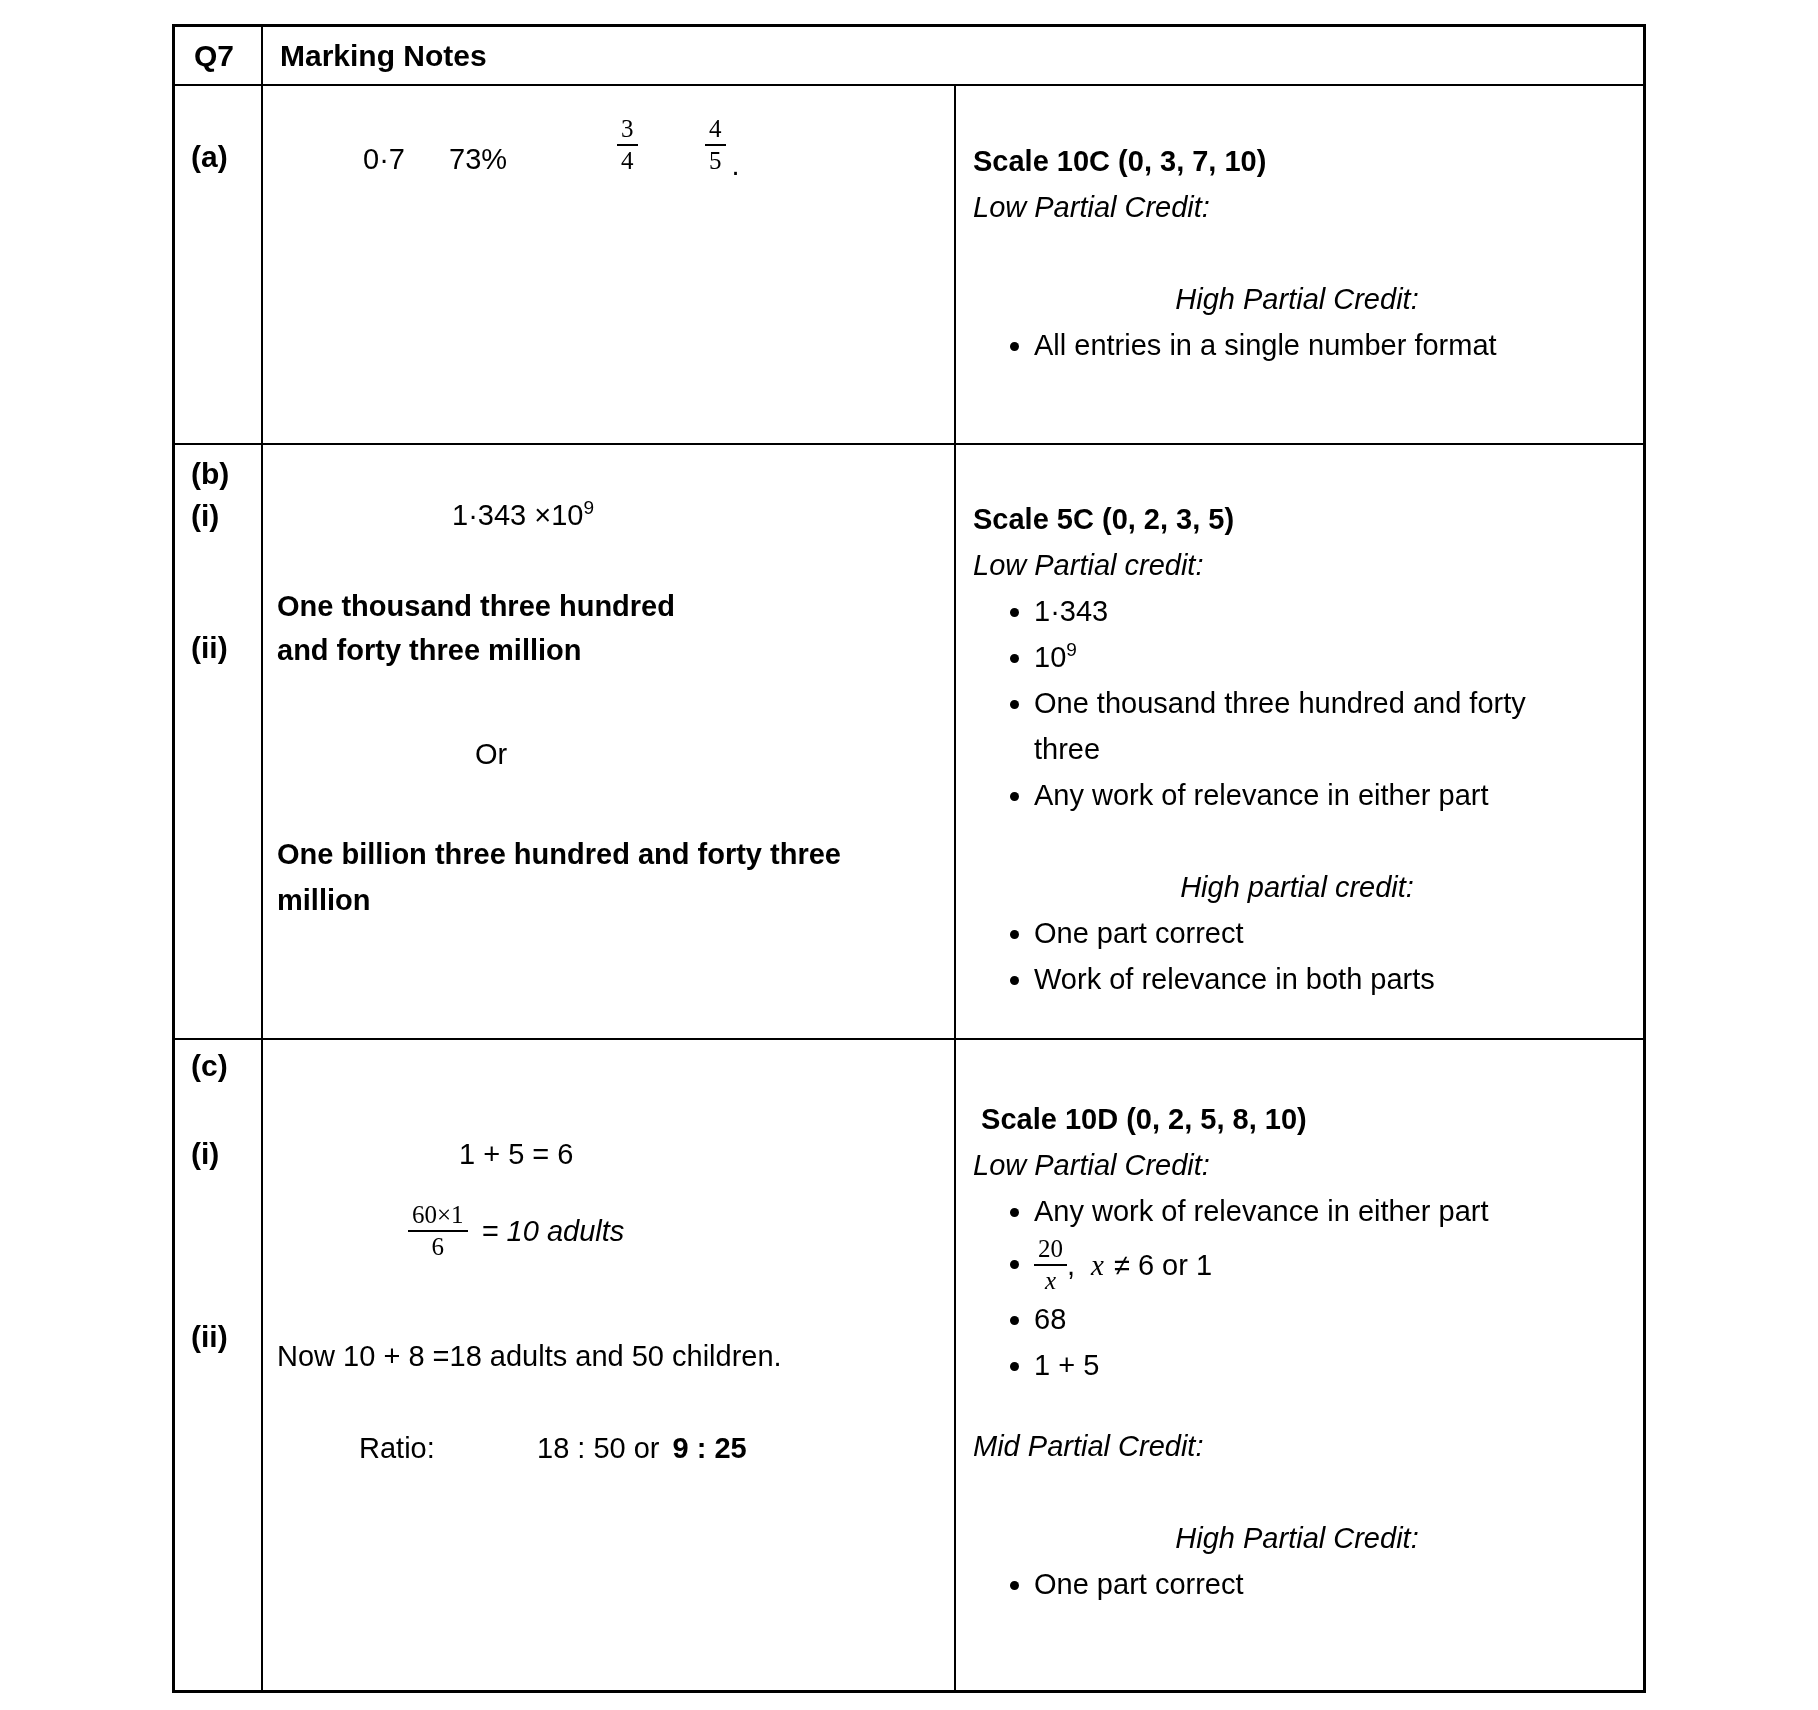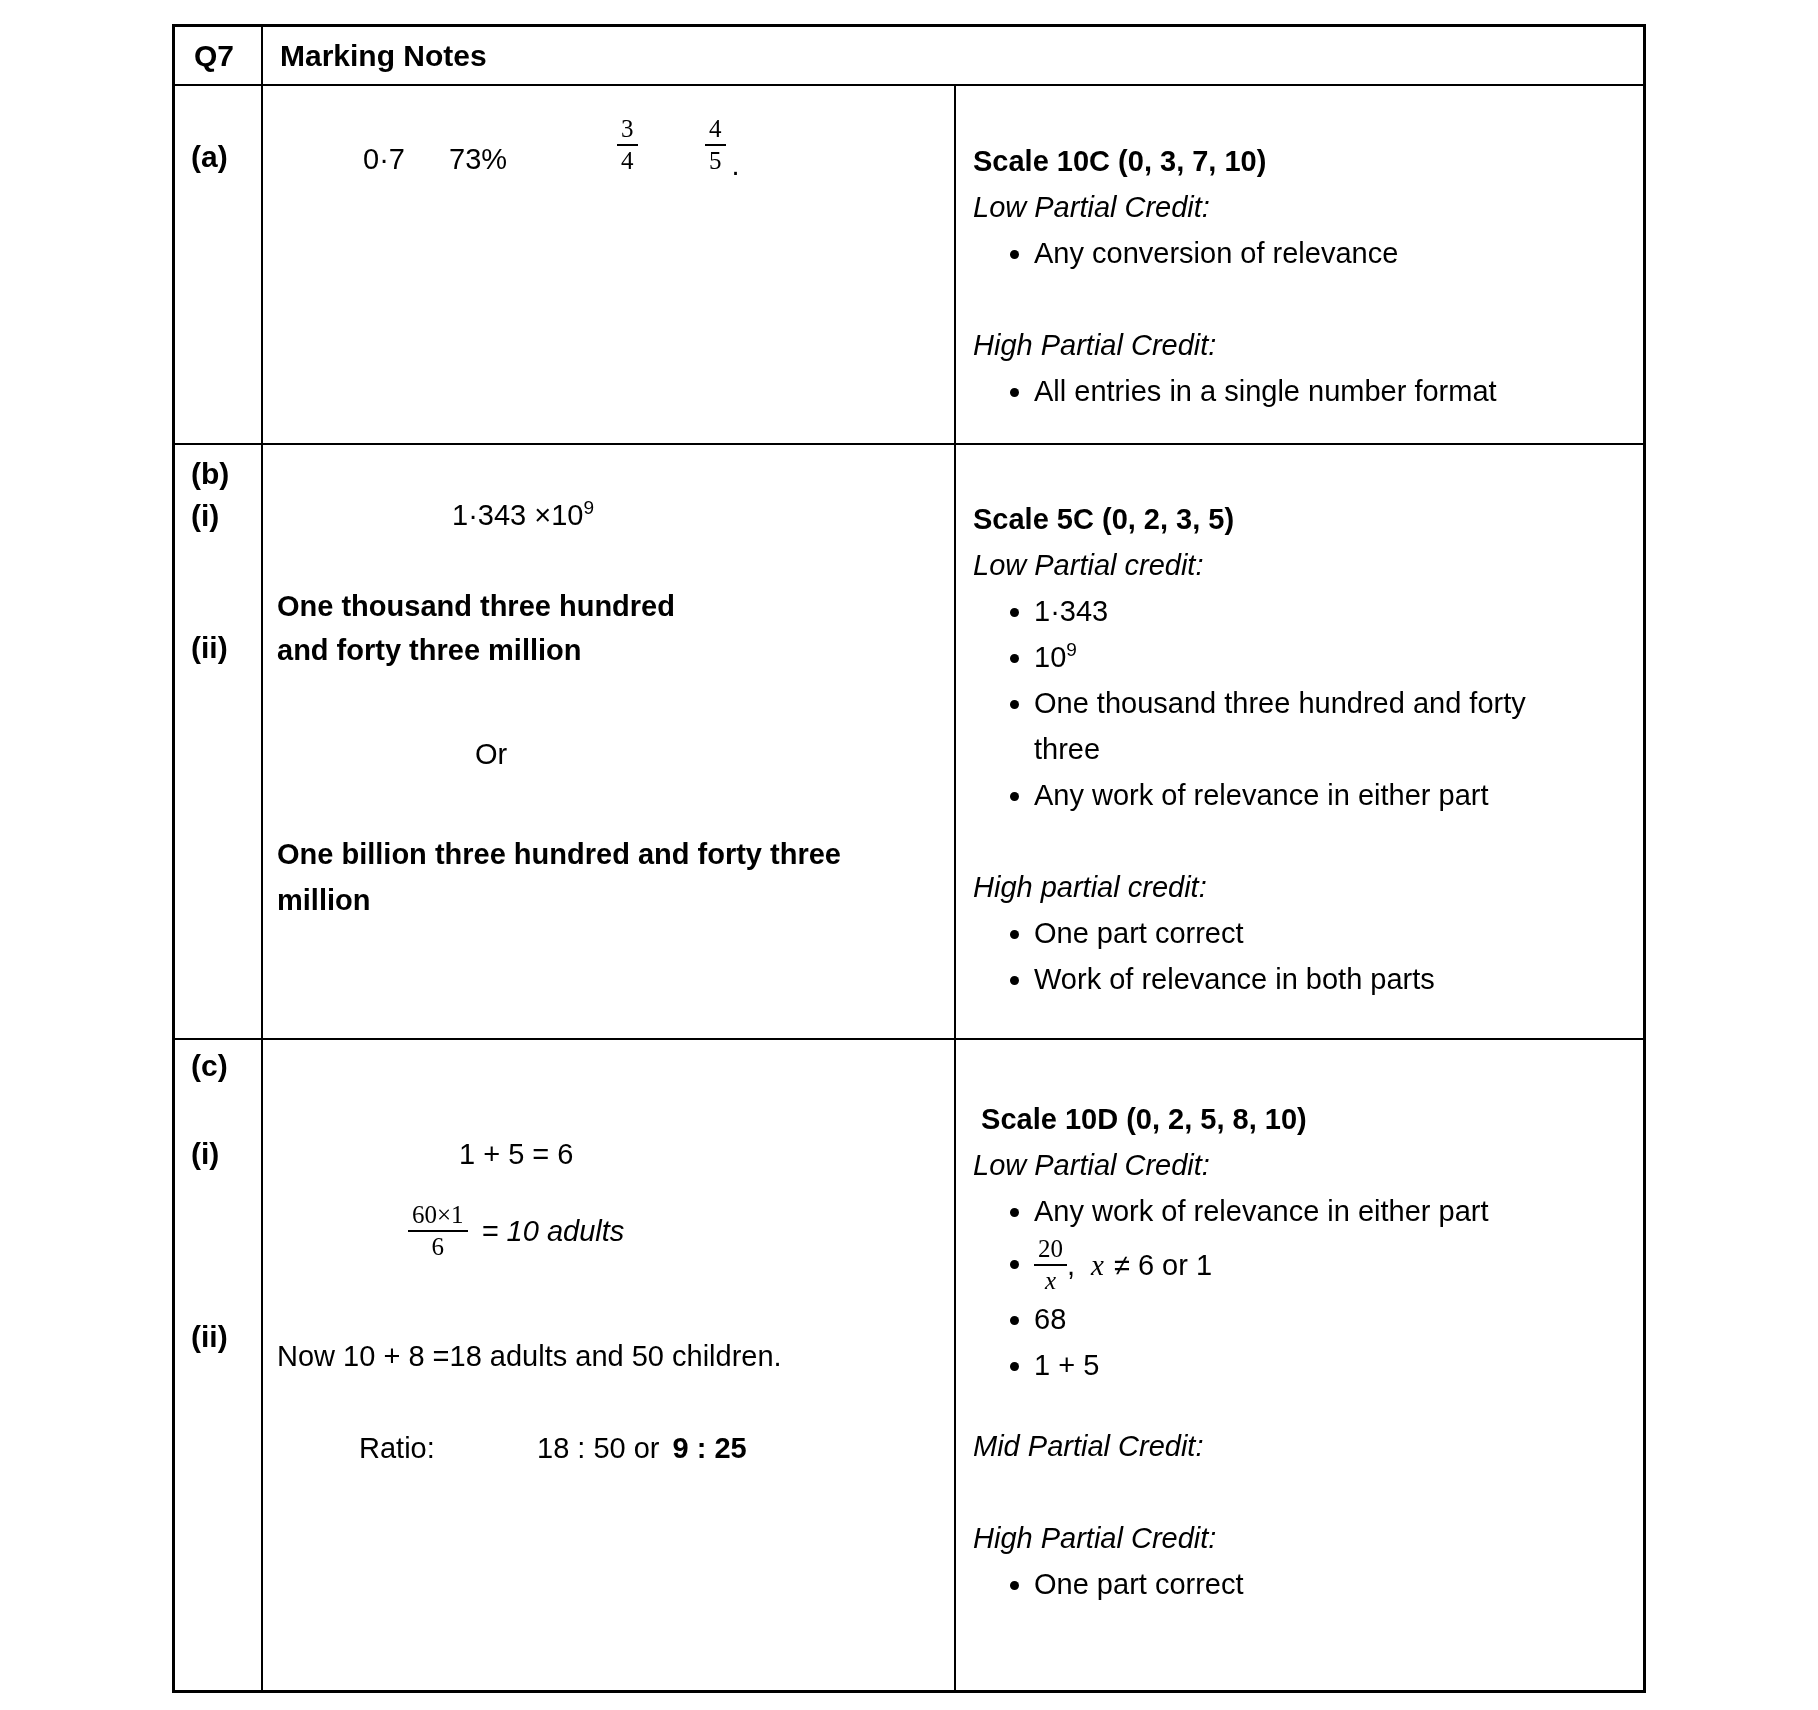--- a/index.html
+++ b/index.html
@@ -38,21 +38,21 @@
   .sol-item { position: absolute; font-size: 29px; white-space: nowrap; }
   .sol-bold { font-weight: bold; }
   .sol-wrap { white-space: normal; line-height: 46px; }
 
   .notes-flow {
     padding-left: 17px; padding-right: 22px;
     font-size: 29px; line-height: 46px;
   }
   .scale-line { font-weight: bold; white-space: pre-wrap; }
   .credit-label { font-style: italic; }
-  .gap46 { margin-top: 46px; }
+  .gap46 { margin-top: 46px; text-align: center; }
   .gap35 { margin-top: 35px; }
   ul.notes-list { list-style: disc outside; margin: 0; padding-left: 61px; }
   ul.notes-list li { line-height: 46px; }
   li.wrap-three { max-width: 520px; }
   li.tall { line-height: 70px; }
   li.tall .va { vertical-align: middle; }
 
   sup { font-size: 19px; vertical-align: super; line-height: 0; }
 
   
@@ -104,23 +104,20 @@
       <span class="frac" style="position:absolute;left:442px;top:28px">
         <span class="num">4</span>
         <span class="den">5</span>
         <span class="period">.</span>
       </span>
     </div>
     <div class="cell">
       <div class="notes-flow" style="padding-top:52px">
         <div class="scale-line">Scale 10C (0, 3, 7, 10)</div>
         <div class="credit-label">Low Partial Credit:</div>
-        <ul class="notes-list">
-          <li>Any conversion of relevance</li>
-        </ul>
         <div class="credit-label gap46">High Partial Credit:</div>
         <ul class="notes-list">
           <li>All entries in a single number format</li>
         </ul>
       </div>
     </div>
   </div>
 
   <div class="trow">
     <div class="cell c1">

